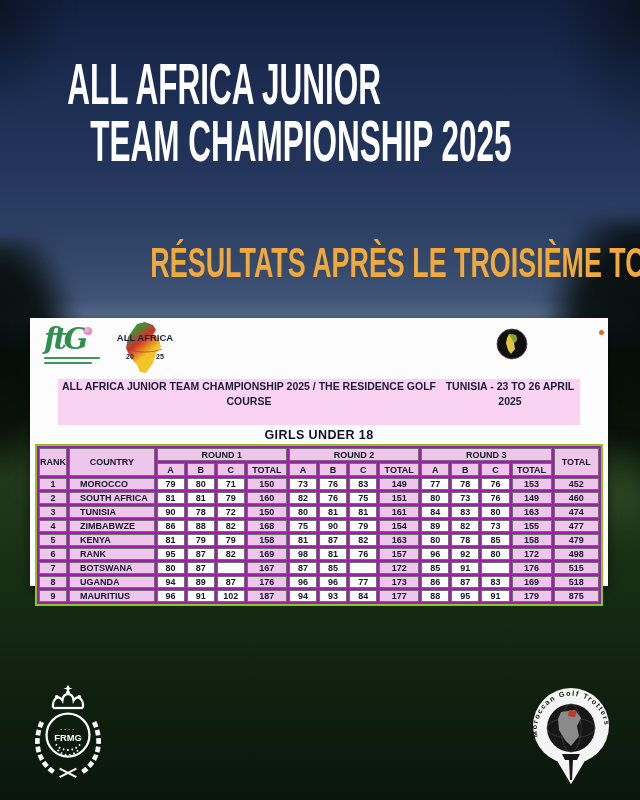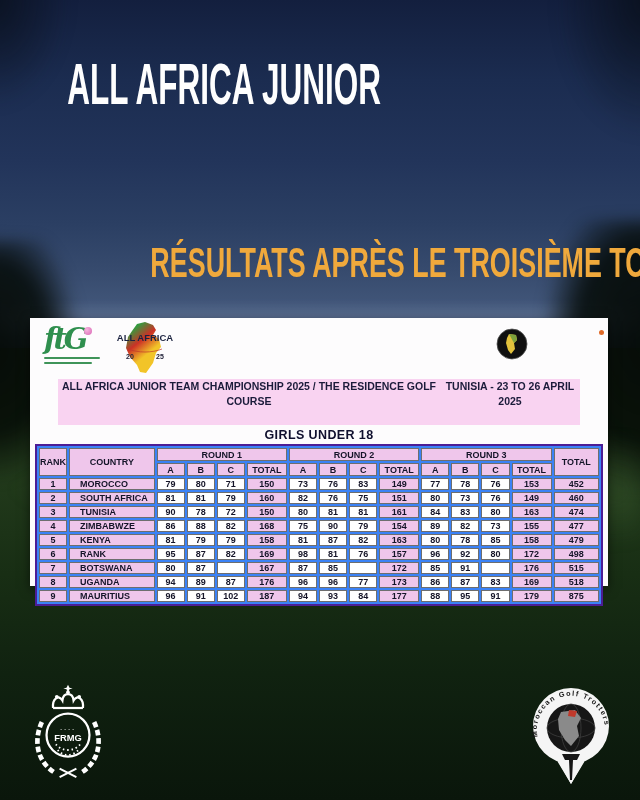--- a/index.html
+++ b/index.html
@@ -63,21 +63,21 @@
   .banner{position:absolute;left:28px;top:61px;width:522px;height:46px;background:#F9D3F1;
     display:flex;flex-direction:row;justify-content:center;text-align:center;}
   .banner div{font-size:10.5px;font-weight:bold;color:#1b1b3a;line-height:15px;}
 
   .section-title{position:absolute;left:0;top:110px;width:578px;text-align:center;
     font-size:12.5px;font-weight:bold;color:#10102e;letter-spacing:.4px;}
 
   
   .tbl-wrap{position:absolute;left:5px;top:126px;width:568px;}
   table{width:100%;border-collapse:separate;border-spacing:2px;table-layout:fixed;
-    border:2px solid #4c1d95;background:#3b82f6;}
+    border:2px solid #84cc16;background:#a21caf;}
   th,td{border:1px solid #6e6e6e;font-size:9px;font-weight:bold;color:#141428;
     padding:0;text-align:center;overflow:hidden;white-space:nowrap;}
   th{background:#EFC6EB;height:11px;}
   td{height:10px;background:#EFC6EB;}
   td.c-score{background:#fff;}
   td.c-country{text-align:left;padding-left:10px;}
   td.c-rank{}
 
   
   .logo-frmg{position:absolute;left:26px;top:684px;width:84px;height:104px;}
@@ -92,20 +92,21 @@
   <div class="bg-grass"></div>
   <div class="horizon"></div>
   <div class="tree tree-tl"></div>
   <div class="tree tree-tr"></div>
   <div class="tree tree-l1"></div>
   <div class="tree tree-r1"></div>
   <div class="fairway"></div>
 
   <div class="title">
     <span class="tline"><span class="squeeze">ALL AFRICA JUNIOR</span></span>
+    <span class="tline"><span class="squeeze">TEAM CHAMPIONSHIP 2025</span></span>
   </div>
   <div class="subtitle">
     <span class="squeeze2">RÉSULTATS APRÈS LE TROISIÈME TOUR</span>
   </div>
 
   <div class="card">
 
     <div class="logo-ftg">
       <div class="ftg-text">ftG</div>
       <span class="ftg-ball"></span>

